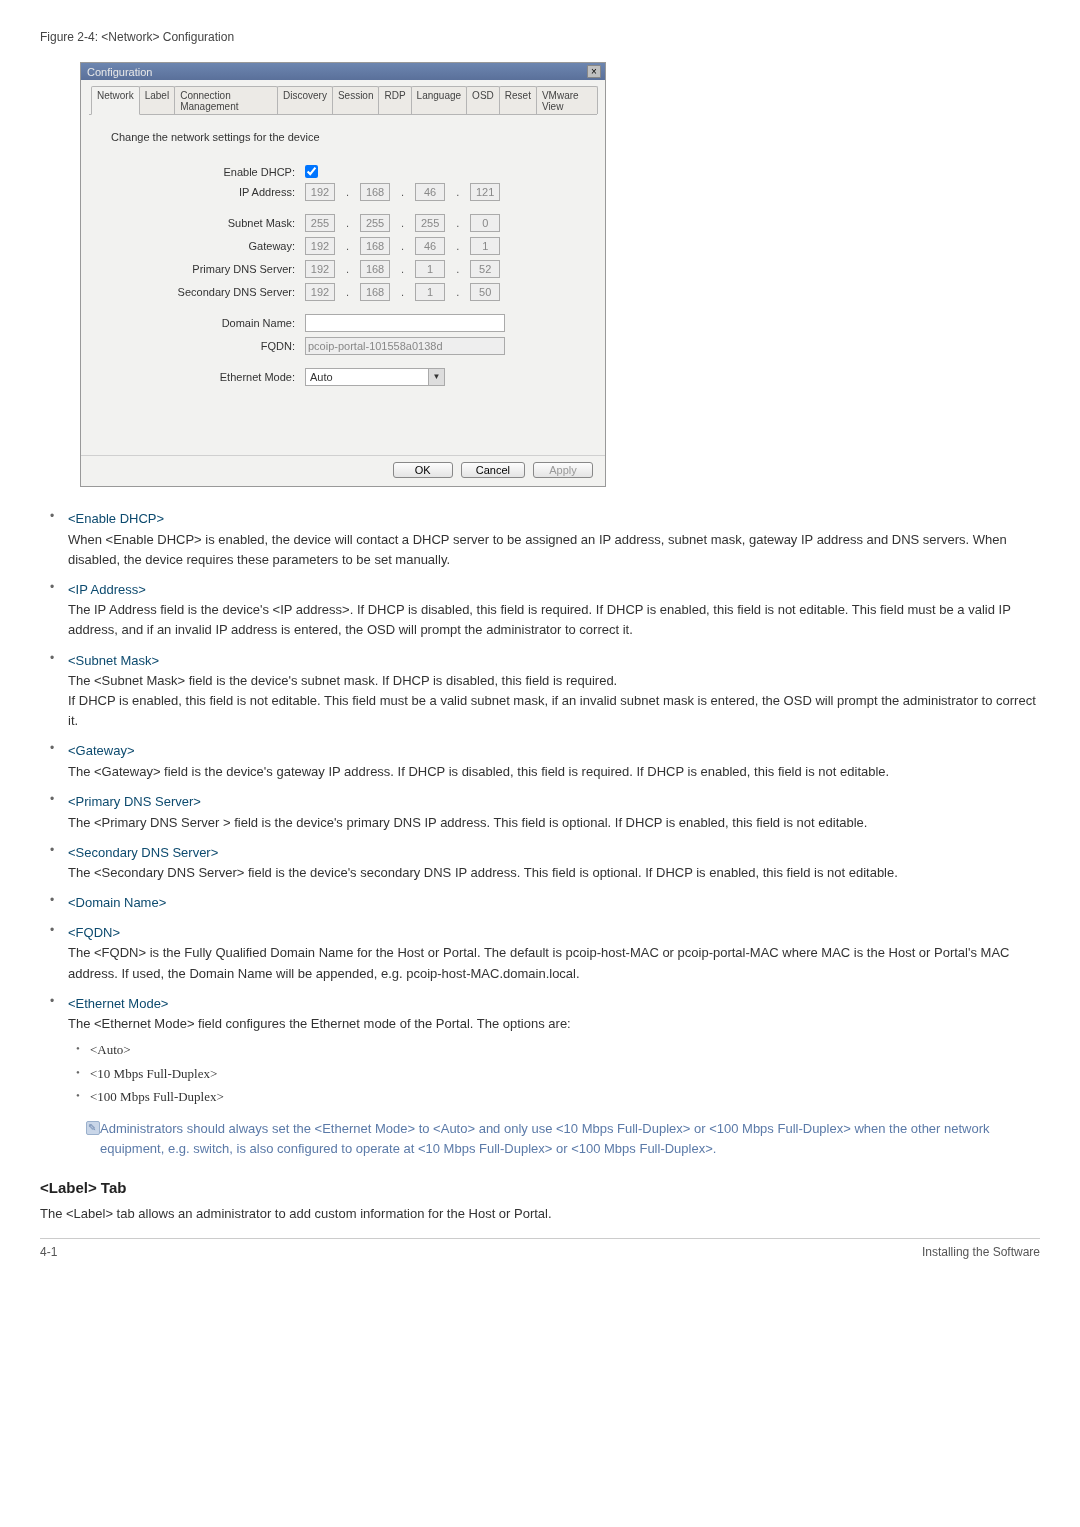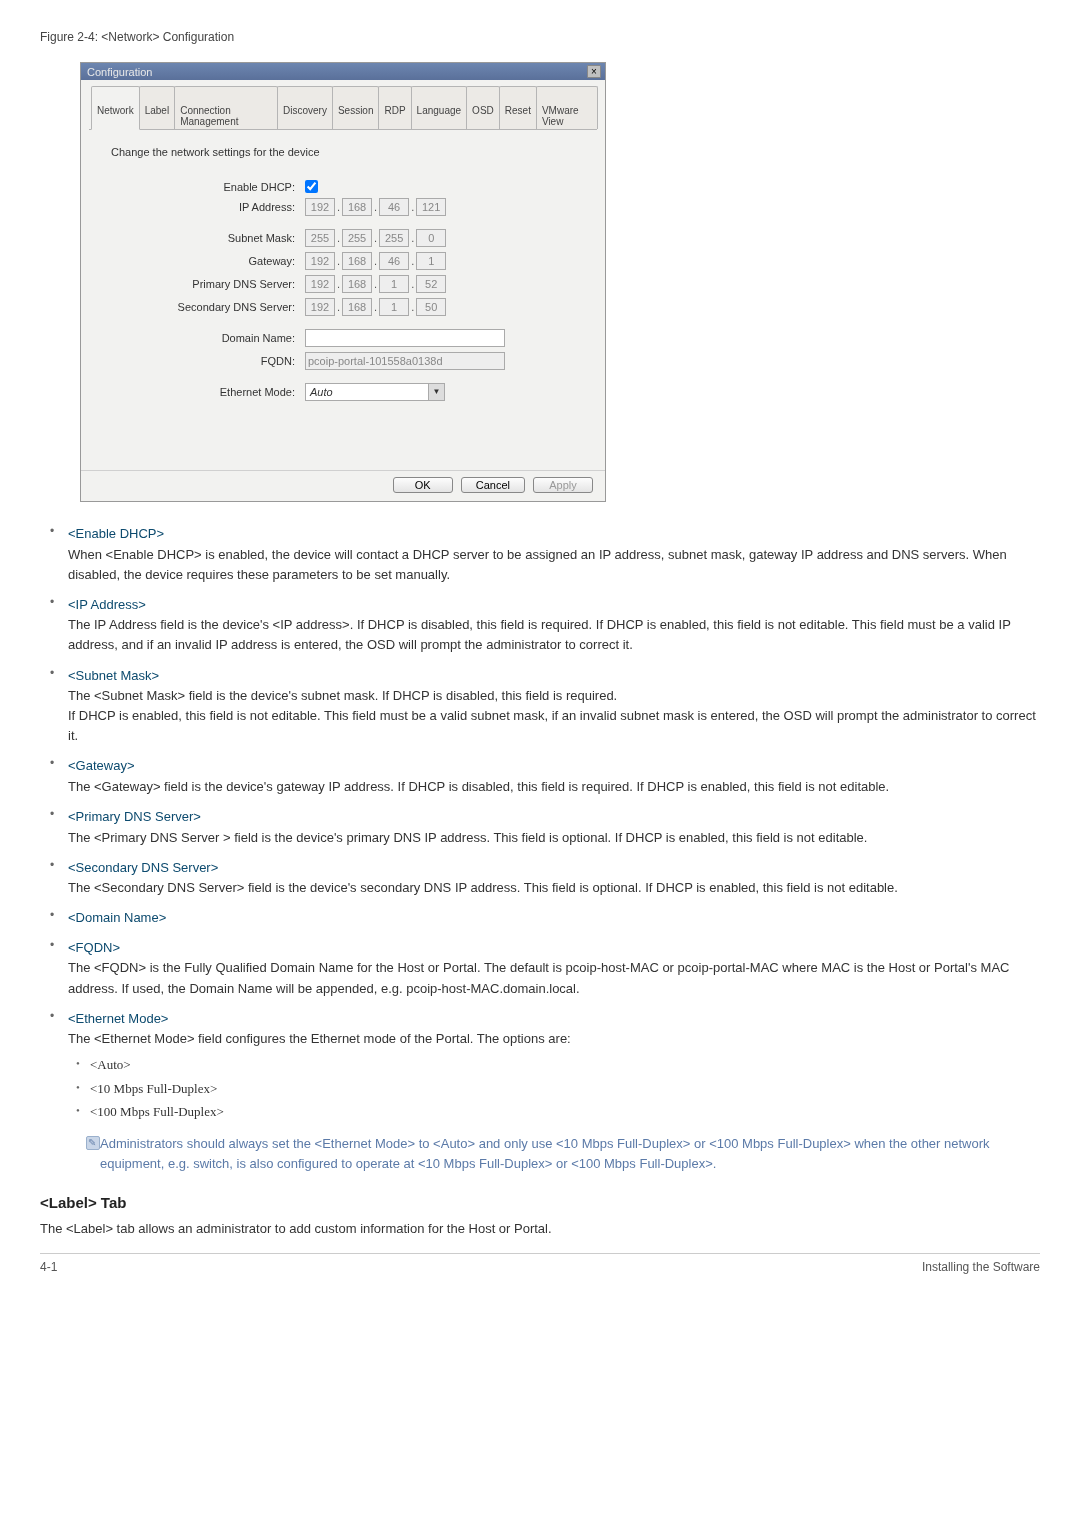--- a/index.html
+++ b/index.html
@@ -49,21 +49,21 @@
     padding: 6px 8px 10px 8px;
   }
   .tabstrip {
     display: flex;
     border-bottom: 1px solid #b5b5b5;
     gap: 0;
     padding-left: 2px;
   }
   .tab {
     font-size: 10px;
-    padding: 18px 5px 2px 5px;
+    padding: 3px 5px 2px 5px;
     border: 1px solid #b5b5b5;
     border-bottom: none;
     background: #eceae6;
     color: #444;
     cursor: pointer;
     margin-right: -1px;
     border-radius: 2px 2px 0 0;
     position: relative;
   }
   .tab.active {
@@ -85,21 +85,21 @@
     align-items: center;
     margin-bottom: 5px;
   }
   .form-label {
     width: 200px;
     text-align: right;
     padding-right: 10px;
     font-size: 11px;
     color: #333;
   }
-  .ip-group { display: flex; align-items: center; gap: 2px; }
+  .ip-group { display: flex; align-items: center; gap: 11px; }
   .ip-octet {
     width: 30px;
     height: 18px;
     font-size: 11px;
     text-align: center;
     border: 1px solid #aaa;
     background: #eee;
     color: #888;
   }
   .ip-dot { font-size: 11px; color: #555; }
@@ -115,21 +115,20 @@
     background: #eee;
     color: #888;
   }
   .select-wrap {
     display: flex;
     align-items: center;
     border: 1px solid #aaa;
     background: #fff;
     width: 140px;
     height: 18px;
-    font-style: italic;
   }
   .select-wrap .sel-text {
     flex: 1;
     padding: 0 4px;
     font-size: 11px;
   }
   .select-wrap .sel-arrow {
     width: 16px;
     height: 16px;
     background: #ddd;

